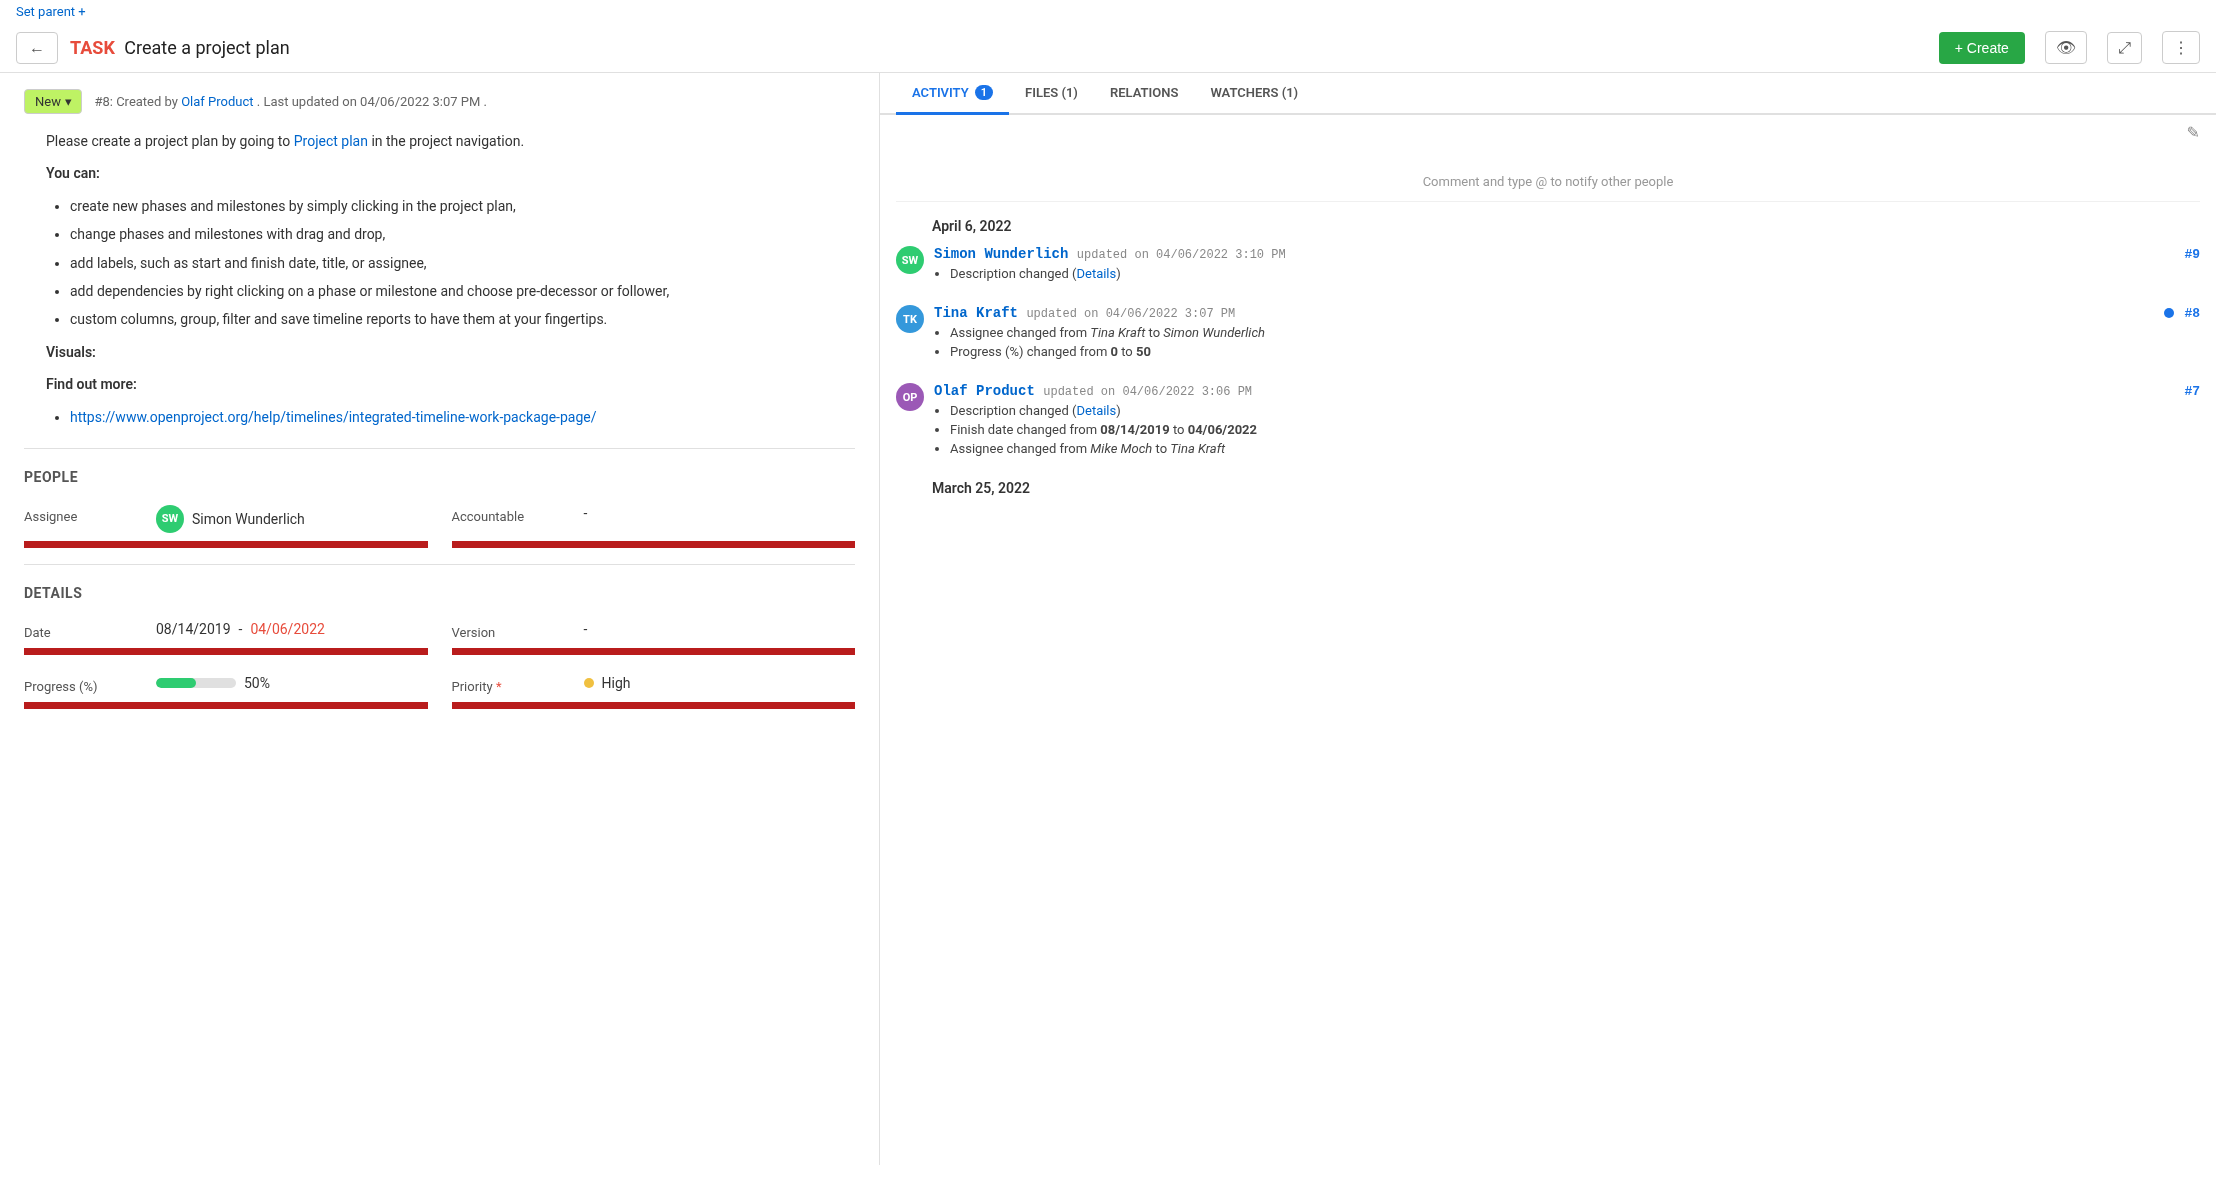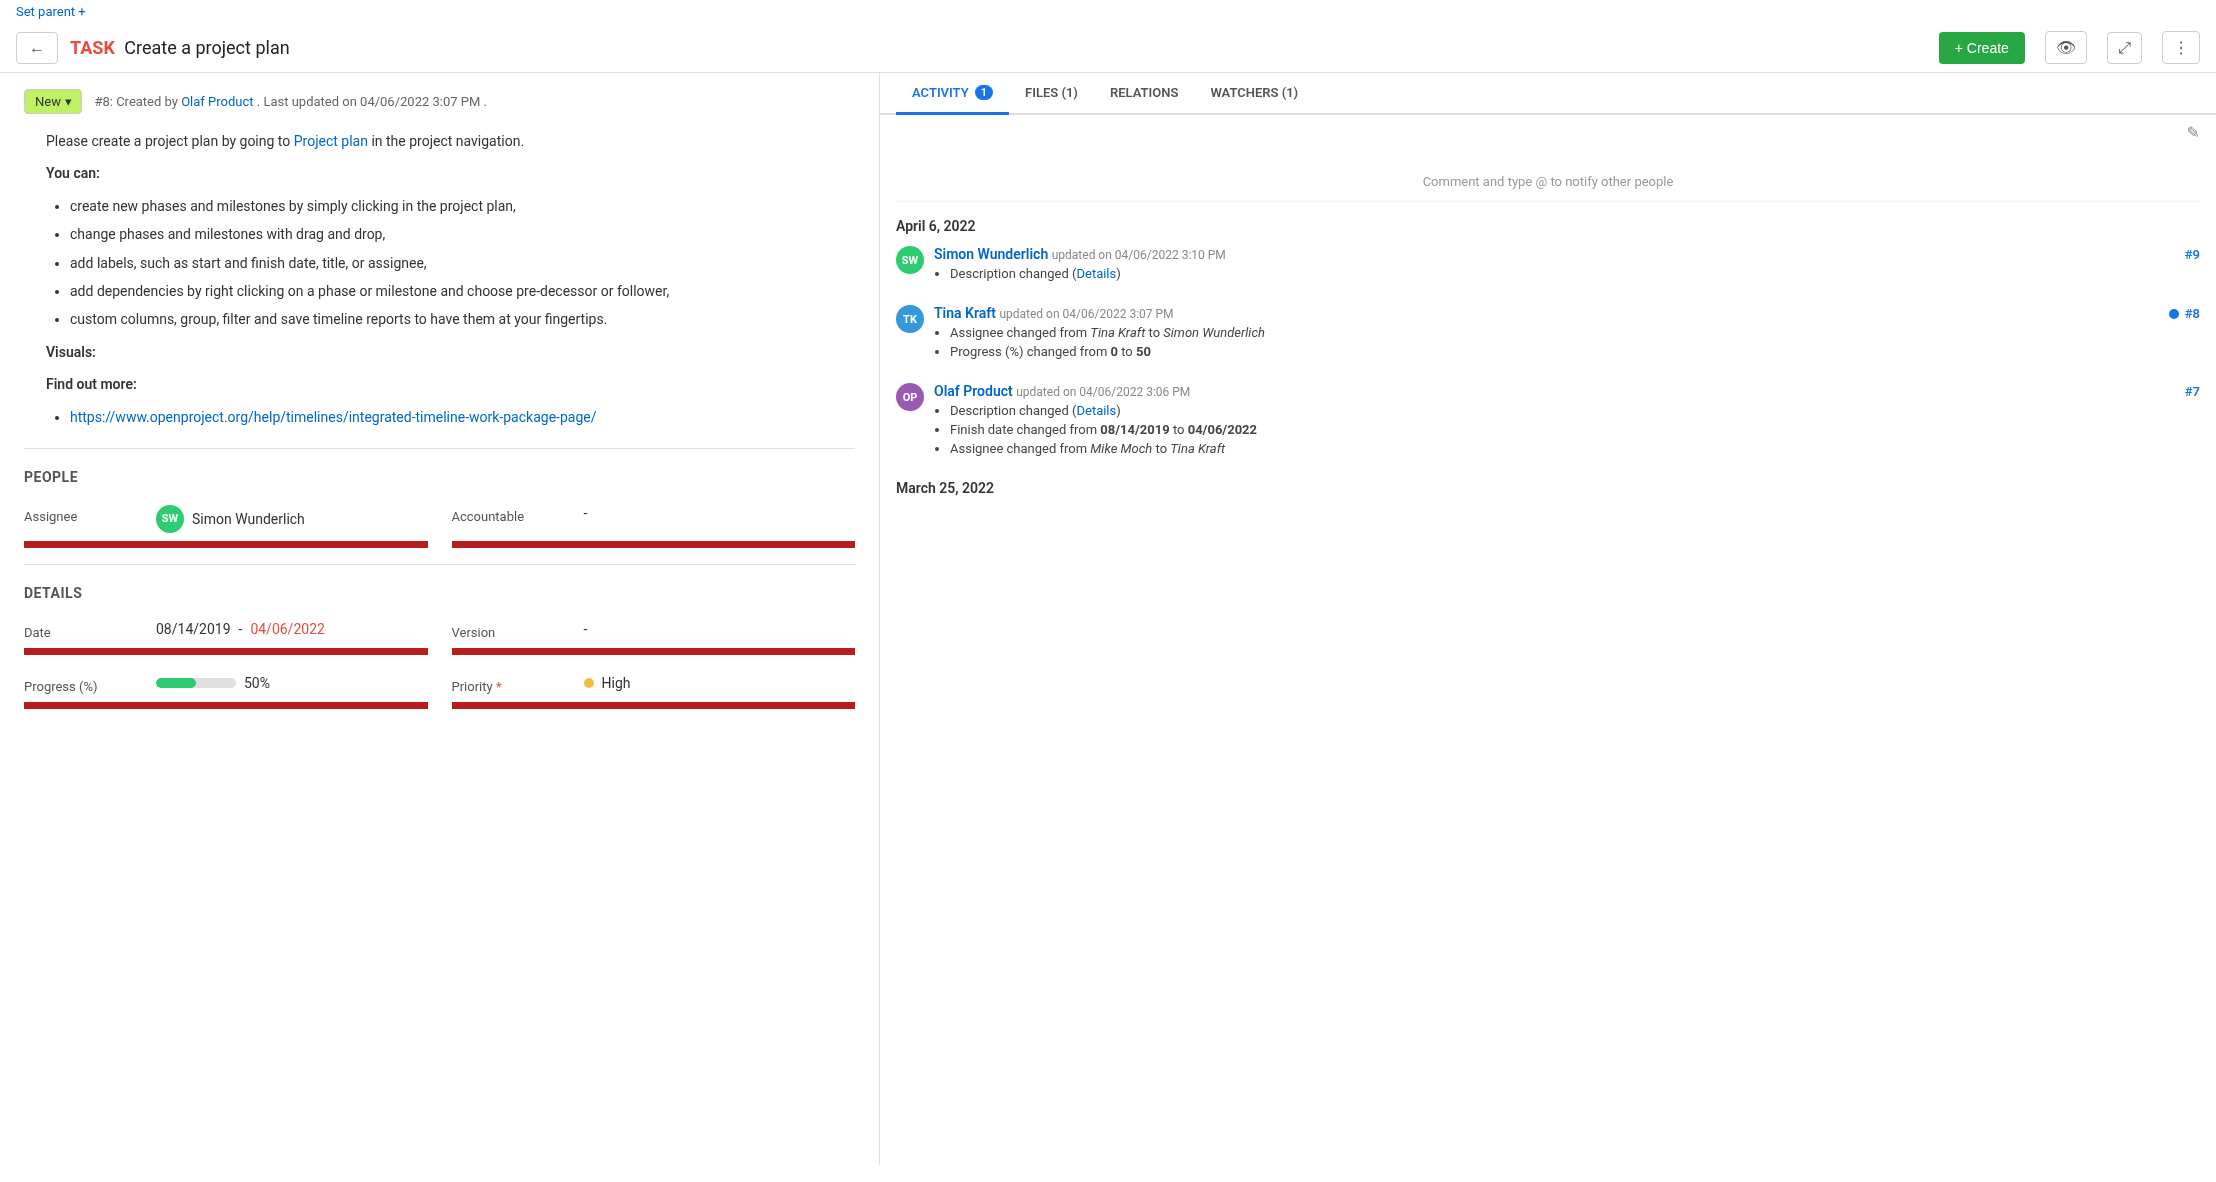--- a/index.html
+++ b/index.html
@@ -105,34 +105,34 @@
       background: #1a73e8; color: #fff; border-radius: 10px;
       padding: 1px 6px; font-size: 11px;
     }
 
     
     .activity-panel { padding: 12px 16px; }
     .comment-hint {
       text-align: center; color: #999; font-size: 13px; padding: 12px 0;
       border-bottom: 1px solid #f0f0f0; margin-bottom: 16px;
     }
-    .activity-header { font-size: 14px; font-weight: 600; color: #333; margin-bottom: 12px; }
+    .activity-header { font-size: 14px; font-weight: 600; color: #333; margin-bottom: 12px; margin-left: 36px; }
     .activity-item { display: flex; gap: 10px; margin-bottom: 20px; position: relative; }
     .activity-content { flex: 1; }
     .activity-meta { font-size: 12px; color: #888; margin-bottom: 4px; }
     .activity-user { font-size: 14px; font-weight: 600; color: #0066cc; }
     .activity-text { font-size: 13px; color: #444; margin-top: 4px; }
     .activity-text ul { list-style: disc; margin-left: 16px; }
     .activity-text li { margin-bottom: 4px; }
     .activity-text a { color: #0066cc; text-decoration: none; }
     .activity-text em { font-style: italic; }
     .activity-number { font-size: 13px; color: #0066cc; margin-left: auto; white-space: nowrap; }
     .activity-number-blue { color: #1a73e8; font-weight: 600; }
     .blue-dot { width: 10px; height: 10px; border-radius: 50%; background: #1a73e8; display: inline-block; margin-right: 2px; vertical-align: middle; }
-    .activity-item-header { display: flex; justify-content: space-between; align-items: center; }
+    .activity-item-header { display: flex; justify-content: space-between; align-items: center; font-family: Liberation Mono, monospace; }
 
     
     .edit-icon-wrap { text-align: right; padding: 8px 16px; }
     .edit-icon { color: #888; cursor: pointer; font-size: 16px; }
   </style>
 </head>
 <body>
 
 <div class="set-parent">
   <a href="#">Set parent +</a>

